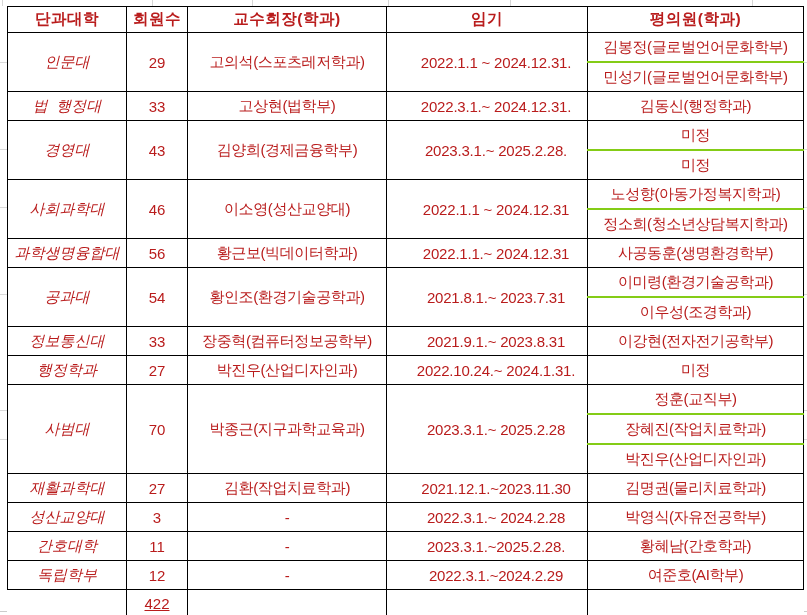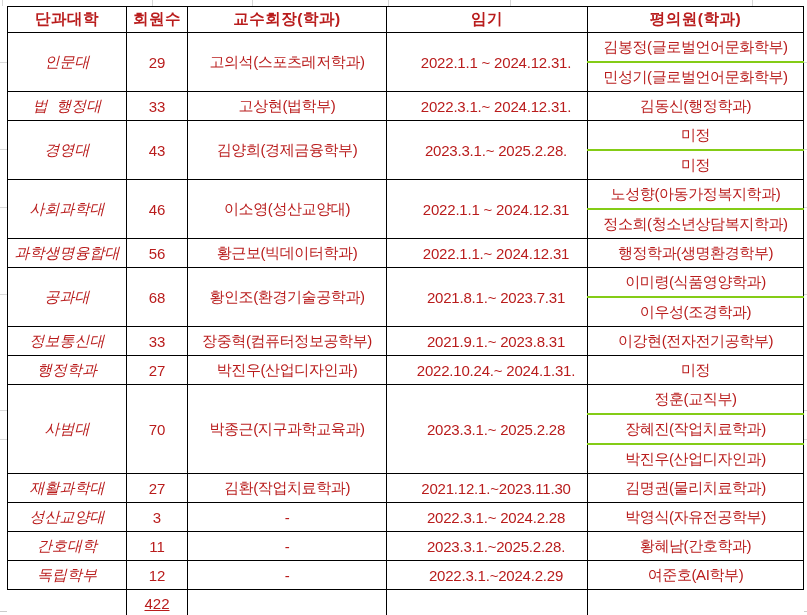--- a/index.html
+++ b/index.html
@@ -118,29 +118,29 @@
       </tr>
       <tr>
         <td class="c-council div-above">정소희(청소년상담복지학과)</td>
       </tr>
 
       <tr>
         <td class="c-college">과학생명융합대</td>
         <td class="c-members">56</td>
         <td class="c-chair">황근보(빅데이터학과)</td>
         <td class="c-term">2022.1.1.~ 2024.12.31</td>
-        <td class="c-council">행정학과(생명환경학부)</td>
+        <td class="c-council">사공동훈(생명환경학부)</td>
       </tr>
 
       <tr>
         <td class="c-college" rowspan="2">공과대</td>
-        <td class="c-members" rowspan="2">68</td>
+        <td class="c-members" rowspan="2">54</td>
         <td class="c-chair" rowspan="2">황인조(환경기술공학과)</td>
         <td class="c-term" rowspan="2">2021.8.1.~ 2023.7.31</td>
-        <td class="c-council div-below">이미령(식품영양학과)</td>
+        <td class="c-council div-below">이미령(환경기술공학과)</td>
       </tr>
       <tr>
         <td class="c-council div-above">이우성(조경학과)</td>
       </tr>
 
       <tr>
         <td class="c-college">정보통신대</td>
         <td class="c-members">33</td>
         <td class="c-chair">장중혁(컴퓨터정보공학부)</td>
         <td class="c-term">2021.9.1.~ 2023.8.31</td>

